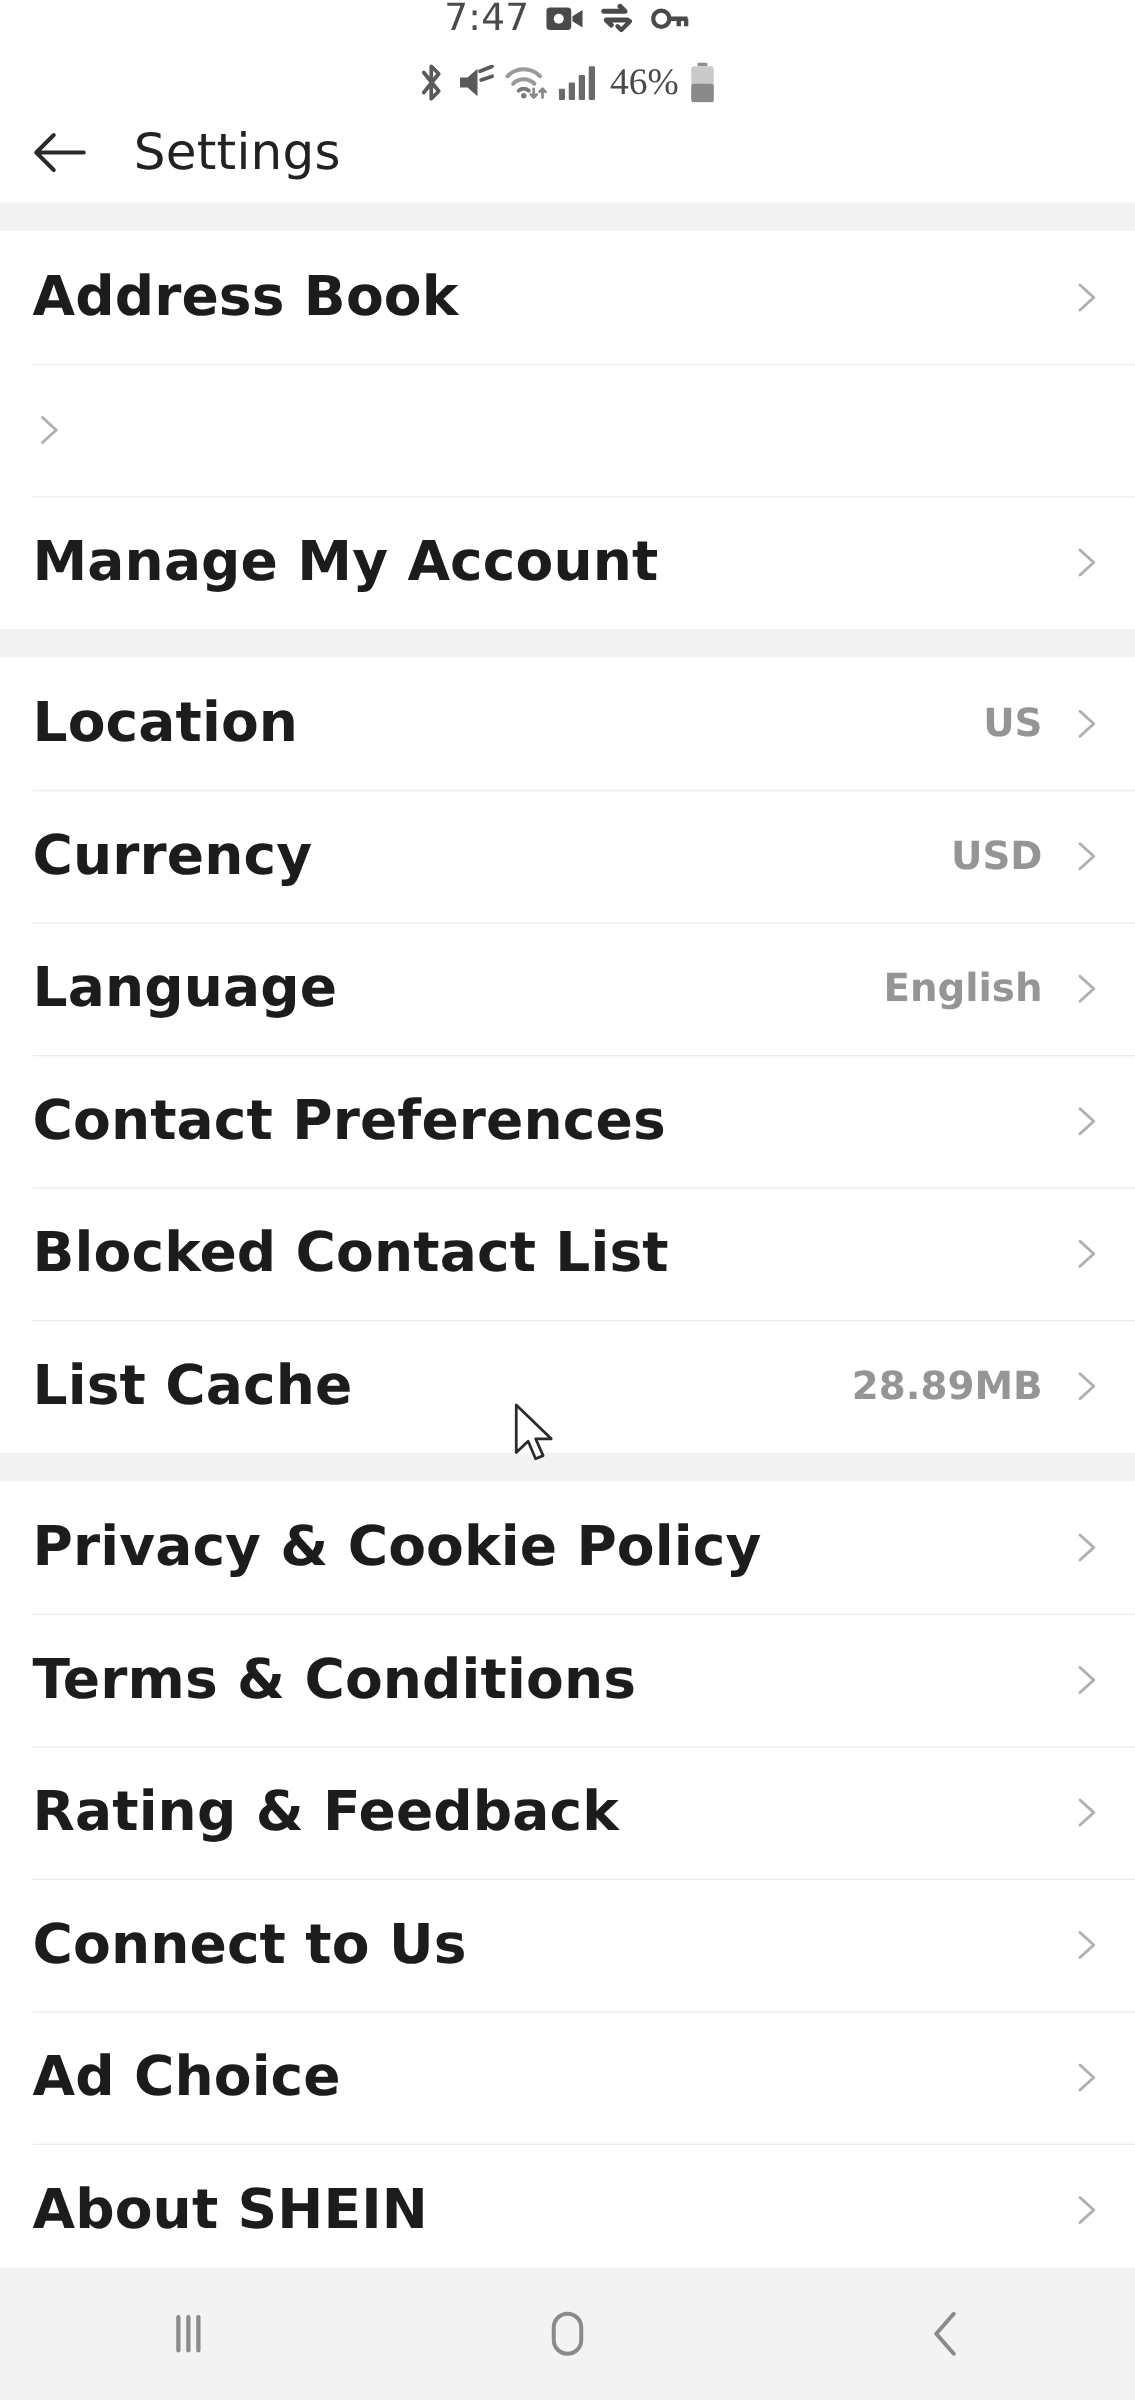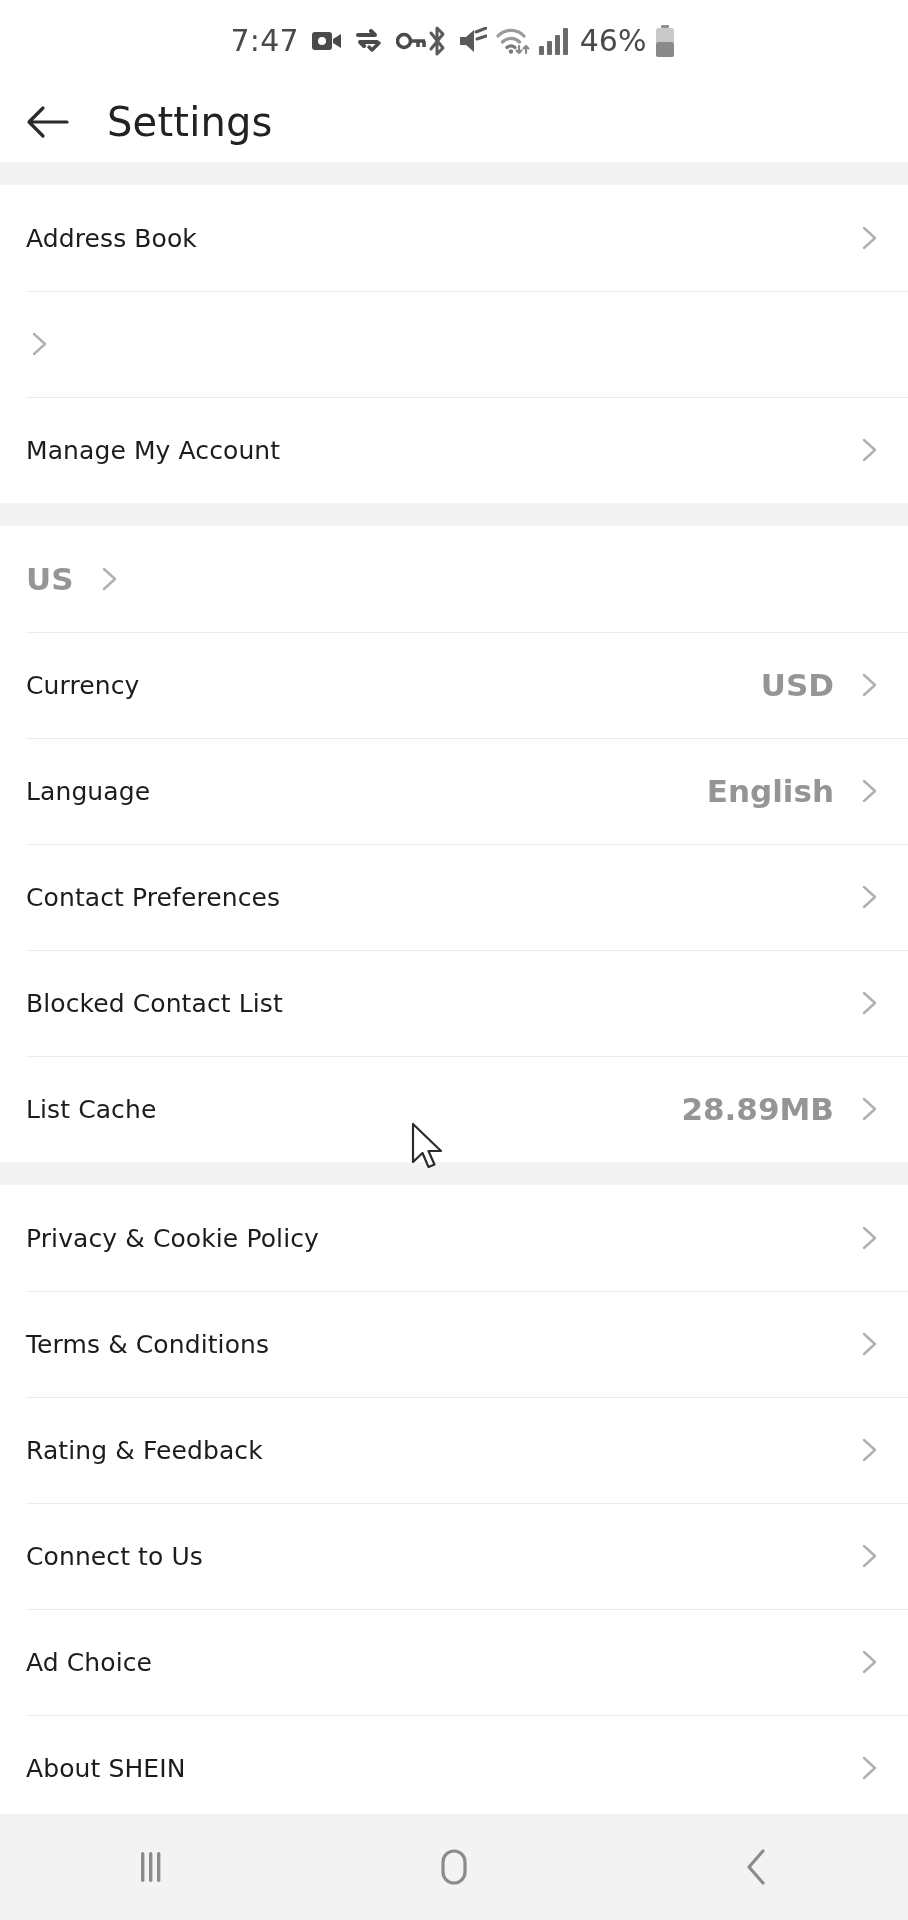--- a/index.html
+++ b/index.html
@@ -7,27 +7,27 @@
     width:908px; height:1920px;
     background:#ffffff;
     font-family:"DejaVu Sans", sans-serif;
     overflow:hidden;
   }
   #screen { position:relative; width:908px; height:1920px; background:#fff; overflow:hidden; }
 
   
   .statusbar {
     position:absolute; top:0; left:0; width:908px; height:82px;
-    display:flex; align-items:center; justify-content:center;
-    padding:0 26px 0 24px; background:#fff;
+    display:flex; align-items:center; justify-content:space-between;
+    padding:0 26px 0 24px; background:#fff;flex-direction:column;
   }
   .sb-left { display:flex; align-items:center; gap:13px; }
   .sb-right { display:flex; align-items:center; gap:9px; }
   .sb-clock { font-size:30px; color:#4a4a4a; letter-spacing:.2px; line-height:1; }
-  .sb-batt-txt { font-size:30px; color:#4a4a4a; line-height:1; margin-left:2px; }
+  .sb-batt-txt { font-size:30px; color:#4a4a4a; line-height:1; margin-left:2px;font-family:Liberation Serif, serif; }
   .ic { display:block; }
 
   
   .header {
     position:absolute; top:82px; left:0; width:804px; height:80px;
     display:flex; align-items:center; background:#fff;
   }
   .back-btn {
     width:66px; height:66px; margin-left:14px;
     display:flex; align-items:center; justify-content:center;
@@ -47,21 +47,21 @@
   .row {
     position:relative; height:106px; width:100%;
     display:flex; align-items:center; padding:0 26px 0 26px;
     background:#fff;
   }
   .row + .row::before {
     content:""; position:absolute; left:26px; right:0; top:0;
     height:1px; background:#ececec;
   }
   .row-label {
-    flex:1 1 auto; font-size:25px; color:#1c1c1c; font-weight:400;
+    flex:1 1 auto; font-size:44px; color:#1c1c1c; font-weight:700;
     letter-spacing:.1px; line-height:1; white-space:nowrap;
   }
   .row-value {
     font-size:31px; color:#959595; font-weight:700;
     margin-right:22px; line-height:1; white-space:nowrap;
   }
   .chev { width:26px; height:26px; flex:0 0 auto; }
 
   
   .navbar {
@@ -169,20 +169,21 @@
           <span class="row-label">Manage My Account</span>
           <svg class="chev" viewBox="0 0 26 26">
             <path d="M8 3 L19 13 L8 23" stroke="#b0b0b0" stroke-width="2.4" fill="none" stroke-linecap="round" stroke-linejoin="round"></path>
           </svg>
         </div>
       </div>
 
     <div class="group-gap"></div>
     <div class="group" id="group-1">
         <div class="row">
+          <span class="row-label">Location</span>
           <span class="row-value">US</span>
           <svg class="chev" viewBox="0 0 26 26">
             <path d="M8 3 L19 13 L8 23" stroke="#b0b0b0" stroke-width="2.4" fill="none" stroke-linecap="round" stroke-linejoin="round"></path>
           </svg>
         </div>
         <div class="row">
           <span class="row-label">Currency</span>
           <span class="row-value">USD</span>
           <svg class="chev" viewBox="0 0 26 26">
             <path d="M8 3 L19 13 L8 23" stroke="#b0b0b0" stroke-width="2.4" fill="none" stroke-linecap="round" stroke-linejoin="round"></path>

